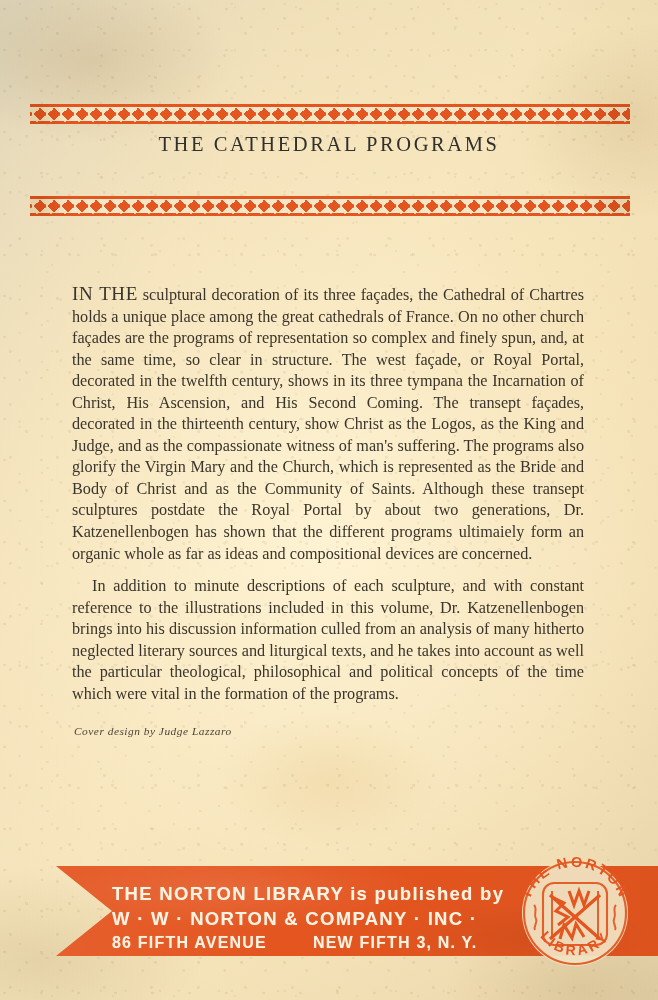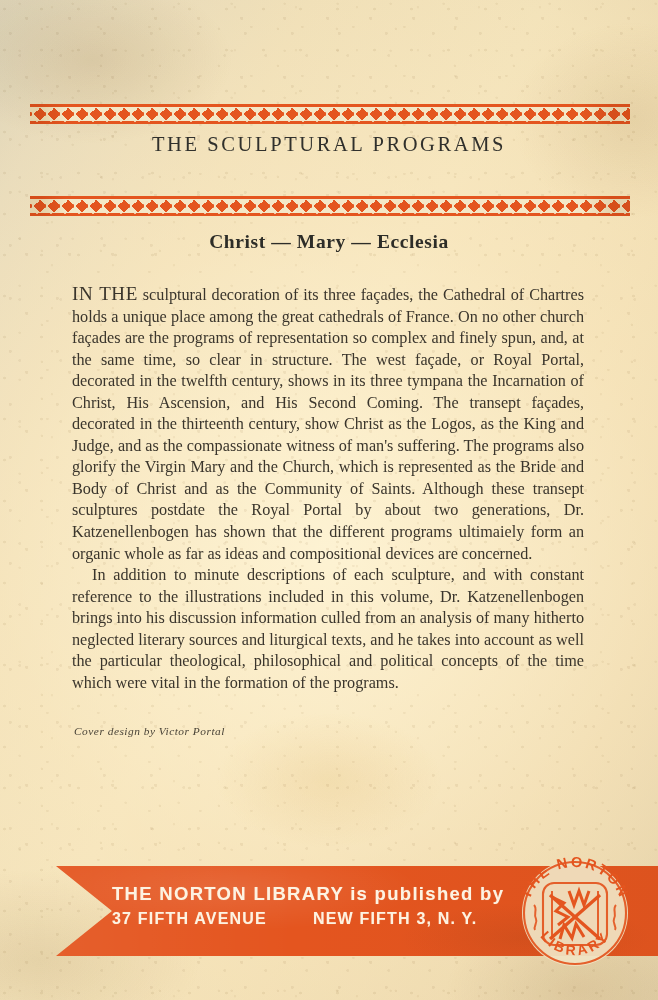--- a/index.html
+++ b/index.html
@@ -148,21 +148,21 @@
     left:72px; width:512px; top:283px;
     z-index:10;
     color:#3a352c;
     font-family:"Liberation Serif", serif;
     font-size:16.2px;
     line-height:21.55px;
     text-align:justify;
     text-justify:inter-word;
   }
   .body-copy p { margin:0; }
-  .body-copy p + p { text-indent:20px; }
+  .body-copy p + p { text-indent:20px;margin-top:11px; }
   .body-copy .smallcaps {
     font-size:19px;
     letter-spacing:.6px;
   }
 
   .credit {
     position:absolute; left:74px; top:725px; z-index:10;
     font-family:"Liberation Serif", serif;
     font-style:italic;
     font-size:11.4px;
@@ -222,49 +222,49 @@
     <div class="stripe">
       <div class="zig"></div>
       <div class="dots-up"></div>
       <div class="dots-mid"></div>
       <div class="dots-low"></div>
       <div class="worn"></div>
     </div>
   </div>
 
   <div class="title-block">
-    <div class="title-line l1">THE SCULPTURAL PROGRAMS</div>
+    <div class="title-line l1">THE CATHEDRAL PROGRAMS</div>
   </div>
 
   <div class="band band-bottom">
     <div class="stripe">
       <div class="zig"></div>
       <div class="dots-up"></div>
       <div class="dots-mid"></div>
       <div class="dots-low"></div>
       <div class="worn"></div>
     </div>
   </div>
 
-  <div class="subtitle">Christ — Mary — Ecclesia</div>
 
   <div class="body-copy">
     <p><span class="smallcaps">IN THE</span><span> sculptural decoration of its three façades, the Cathedral of Chartres holds a unique place among the great cathedrals of France. On no other church façades are the programs of representation so complex and finely spun, and, at the same time, so clear in structure. The west façade, or Royal Portal, decorated in the twelfth century, shows in its three tympana the Incarnation of Christ, His Ascension, and His Second Coming. The transept façades, decorated in the thirteenth century, show Christ as the Logos, as the King and Judge, and as the compassionate witness of man's suffering. The programs also glorify the Virgin Mary and the Church, which is represented as the Bride and Body of Christ and as the Community of Saints. Although these transept sculptures postdate the Royal Portal by about two generations, Dr. Katzenellenbogen has shown that the different programs ultimaiely form an organic whole as far as ideas and compositional devices are concerned.</span></p>
     <p>In addition to minute descriptions of each sculpture, and with constant reference to the illustrations included in this volume, Dr. Katzenellenbogen brings into his discussion information culled from an analysis of many hitherto neglected literary sources and liturgical texts, and he takes into account as well the particular theological, philosophical and political concepts of the time which were vital in the formation of the programs.</p>
   </div>
 
-  <div class="credit">Cover design by Victor Portal</div>
+  <div class="credit">Cover design by Judge Lazzaro</div>
 
   <div class="ribbon-wrap">
     <div class="ribbon">
       <div class="tex"></div>
     </div>
     <div class="ribbon-text">
       <div class="l1">THE NORTON LIBRARY is published by</div>
-      <div class="l3"><span>37 FIFTH AVENUE</span><span class="gap"></span><span>NEW FIFTH 3, N. Y.</span></div>
+      <div class="l2">W · W · NORTON &amp; COMPANY · INC ·</div>
+      <div class="l3"><span>86 FIFTH AVENUE</span><span class="gap"></span><span>NEW FIFTH 3, N. Y.</span></div>
     </div>
   </div>
 
   <div class="seal">
     <svg viewBox="0 0 126 132" xmlns="http://www.w3.org/2000/svg">
       <defs>
         <path id="arcTop" d="M 15 72 A 48 48 0 0 1 111 72"></path>
         <path id="arcBot" d="M 21 70 A 42 42 0 0 0 105 70"></path>
         <clipPath id="sealClip">
             <circle cx="63" cy="70" r="56"></circle>

